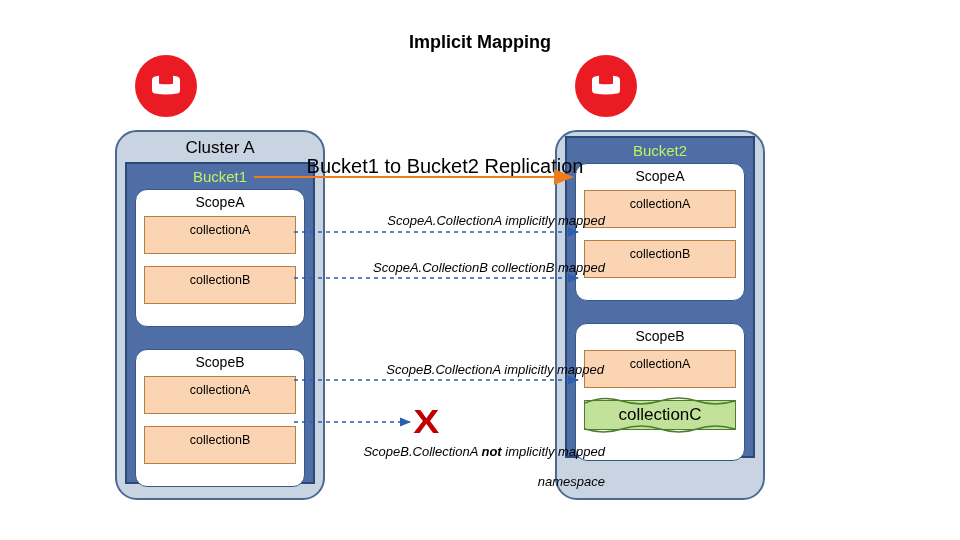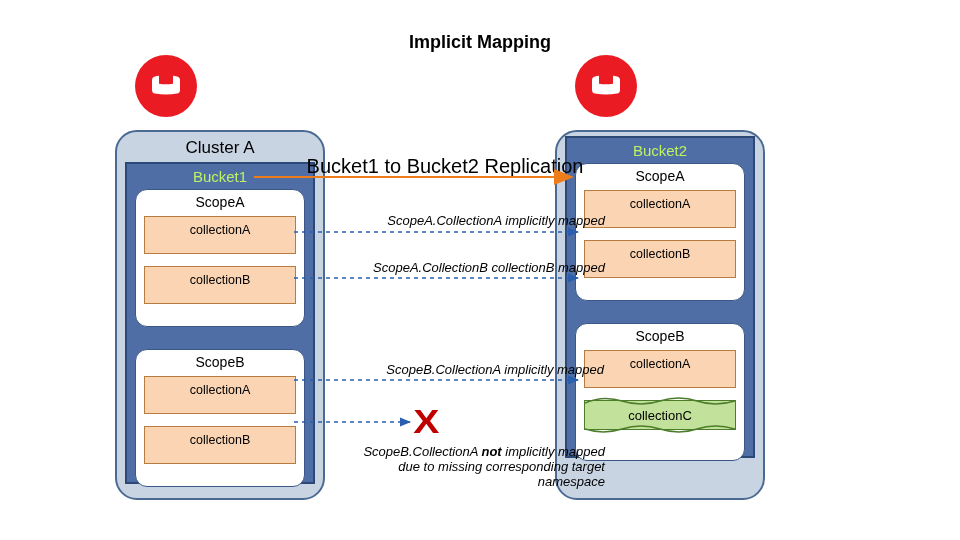--- a/index.html
+++ b/index.html
@@ -86,21 +86,21 @@
     text-align: center;
     margin-bottom: 12px;
     box-sizing: border-box;
   }
   
   .wavy {
     position: relative;
     border: 1.5px solid #4c7d2b;
     background: #c2e19a;
     height: 30px;
-    font-size: 13px;
+    font-size: 17px;
     text-align: center;
     box-sizing: border-box;
     display:flex;
     align-items:center;
     justify-content:center;
   }
   .wavy::before,
   .wavy::after {
     content:"";
     position:absolute;
@@ -214,21 +214,21 @@
   </div>
 </div>
 
 <div class="replabel" style="left:285px; top:155px;">Bucket1 to Bucket2 Replication</div>
 <div class="midlabel" style="left:285px; top:213px;">ScopeA.CollectionA implicitly mapped</div>
 <div class="midlabel" style="left:285px; top:260px;">ScopeA.CollectionB collectionB mapped</div>
 <div class="midlabel" style="left:284px; top:362px;">ScopeB.CollectionA implicitly mapped</div>
 <div class="bigX" style="left:415px; top:402px;">X</div>
 <div class="footnote" style="left:285px; top:445px;">
   <span>ScopeB.CollectionA </span><b>not</b><span> implicitly mapped</span><br>
-  <span>due to missing corresponding target</span><br>
+  <br>
   <span>namespace</span>
 </div>
 
 <svg class="overlay">
   <defs>
     <marker id="head-orange" markerWidth="10" markerHeight="8" refX="9" refY="4" orient="auto">
       <path d="M0 0 L10 4 L0 8 z" fill="#ef7c1a"></path>
     </marker>
     <marker id="head-blue" markerWidth="9" markerHeight="7" refX="8" refY="3.5" orient="auto">
       <path d="M0 0 L9 3.5 L0 7 z" fill="#2a5fb0"></path>

